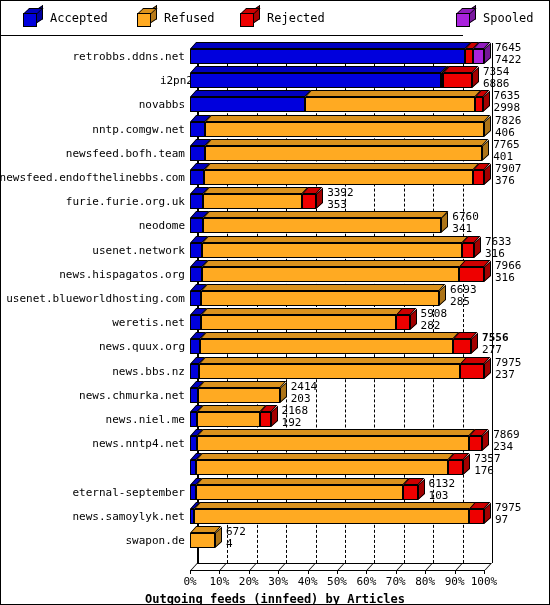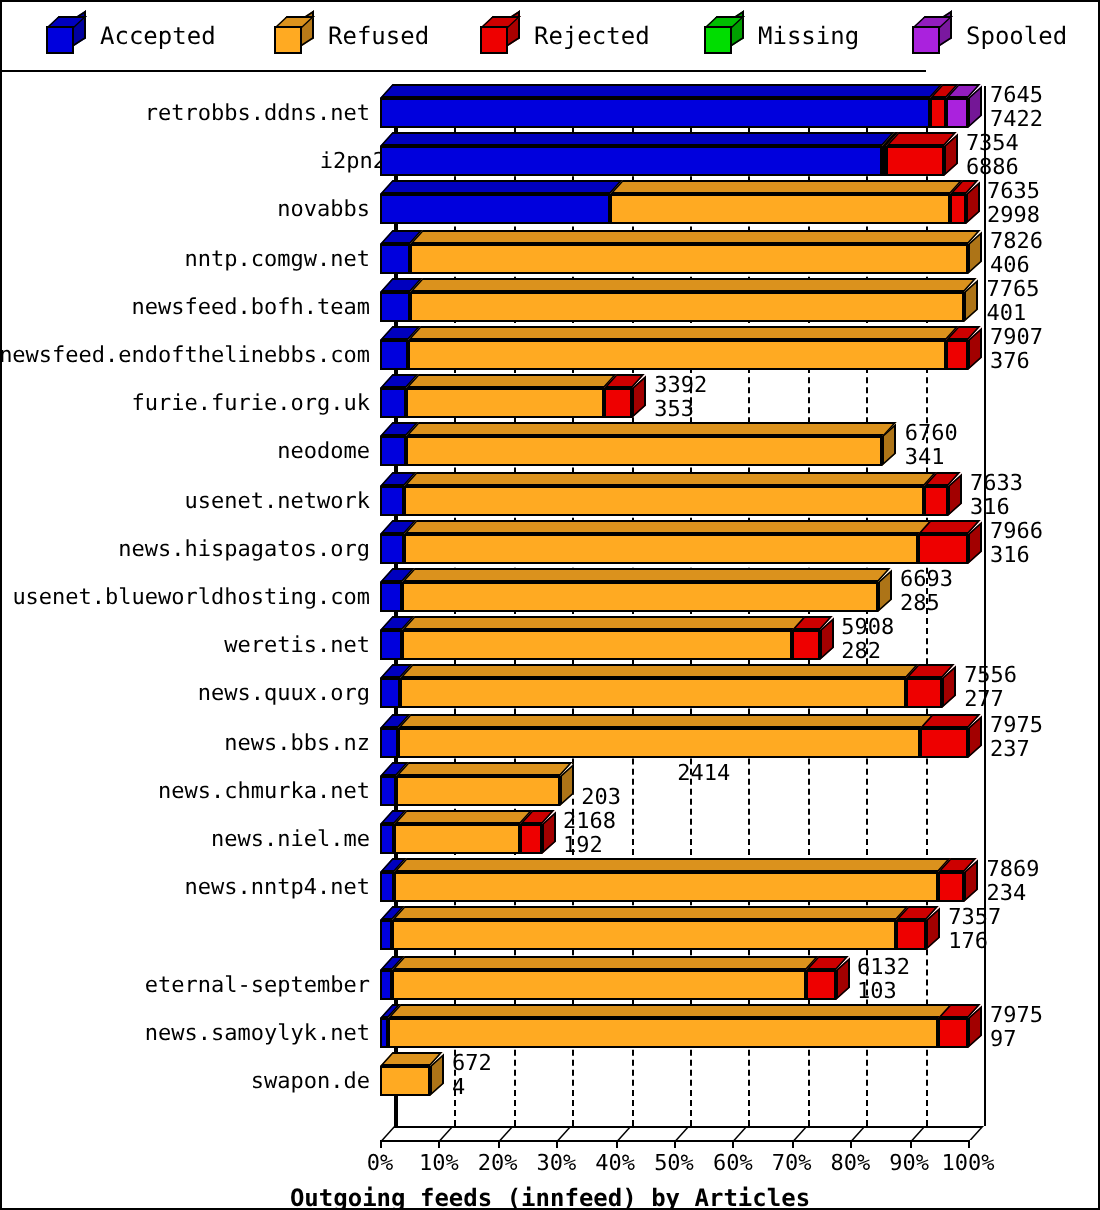--- a/index.html
+++ b/index.html
@@ -64,28 +64,20 @@
         </span>
         <span class="lglabel">Refused</span>
       </div>
       <div class="lg" style="left: 239px;">
         <span class="cube">
           <span class="sideq" style="background: rgb(171, 0, 0);"></span>
           <span class="topq" style="background: rgb(205, 0, 0);"></span>
           <span class="face" style="background: rgb(238, 0, 0);"></span>
         </span>
         <span class="lglabel">Rejected</span>
-      </div>
-      <div class="lg" style="left: 351px;">
-        <span class="cube">
-          <span class="sideq" style="background: rgb(0, 159, 0);"></span>
-          <span class="topq" style="background: rgb(0, 190, 0);"></span>
-          <span class="face" style="background: rgb(0, 221, 0);"></span>
-        </span>
-        <span class="lglabel">Missing</span>
       </div>
       <div class="lg" style="left: 455px;">
         <span class="cube">
           <span class="sideq" style="background: rgb(122, 24, 159);"></span>
           <span class="topq" style="background: rgb(146, 29, 190);"></span>
           <span class="face" style="background: rgb(170, 34, 221);"></span>
         </span>
         <span class="lglabel">Spooled</span>
       </div>
     </div>
@@ -246,21 +238,21 @@
       <div class="ylabel" style="top: 306.4px; right: 364px;">news.quux.org</div>
       <div class="rowwrap" style="top: 298.4px; left: 189px; width: 301px; height: 24.2px;">
         <div class="segtop" style="left: 0px; width: 10.29px; background: rgb(0, 0, 190);"></div>
         <div class="segtop" style="left: 10.29px; width: 252.84px; background: rgb(219, 146, 29);"></div>
         <div class="segtop" style="left: 263.13px; width: 17.934px; background: rgb(205, 0, 0);"></div>
         <div class="segside" style="left: 281.064px; background: rgb(162, 0, 0);"></div>
         <div class="seg" style="left: 0px; width: 10.29px; background: rgb(0, 0, 221);"></div>
         <div class="seg" style="left: 10.29px; width: 252.84px; background: rgb(255, 170, 34);"></div>
         <div class="seg" style="left: 263.13px; width: 17.934px; background: rgb(238, 0, 0);"></div>
       </div>
-      <div class="vallbl" style="left: 481.064px; top: 297.4px;">7556</div>
+      <div class="vallbl" style="left: 481.064px; top: 297.4px; font-weight: bold;">7556</div>
       <div class="vallbl" style="left: 481.064px; top: 309.4px;">277</div>
       <div class="ylabel" style="top: 330.6px; right: 364px;">news.bbs.nz</div>
       <div class="rowwrap" style="top: 322.6px; left: 189px; width: 301px; height: 24.2px;">
         <div class="segtop" style="left: 0px; width: 8.82px; background: rgb(0, 0, 190);"></div>
         <div class="segtop" style="left: 8.82px; width: 261.66px; background: rgb(219, 146, 29);"></div>
         <div class="segtop" style="left: 270.48px; width: 23.52px; background: rgb(205, 0, 0);"></div>
         <div class="segside" style="left: 294px; background: rgb(162, 0, 0);"></div>
         <div class="seg" style="left: 0px; width: 8.82px; background: rgb(0, 0, 221);"></div>
         <div class="seg" style="left: 8.82px; width: 261.66px; background: rgb(255, 170, 34);"></div>
         <div class="seg" style="left: 270.48px; width: 23.52px; background: rgb(238, 0, 0);"></div>
@@ -268,21 +260,21 @@
       <div class="vallbl" style="left: 494px; top: 321.6px;">7975</div>
       <div class="vallbl" style="left: 494px; top: 333.6px;">237</div>
       <div class="ylabel" style="top: 354.8px; right: 364px;">news.chmurka.net</div>
       <div class="rowwrap" style="top: 346.8px; left: 189px; width: 301px; height: 24.2px;">
         <div class="segtop" style="left: 0px; width: 7.644px; background: rgb(0, 0, 190);"></div>
         <div class="segtop" style="left: 7.644px; width: 82.026px; background: rgb(219, 146, 29);"></div>
         <div class="segside" style="left: 89.67px; background: rgb(173, 116, 23);"></div>
         <div class="seg" style="left: 0px; width: 7.644px; background: rgb(0, 0, 221);"></div>
         <div class="seg" style="left: 7.644px; width: 82.026px; background: rgb(255, 170, 34);"></div>
       </div>
-      <div class="vallbl" style="left: 289.67px; top: 345.8px; margin-left: 48px;">2414</div>
+      <div class="vallbl" style="left: 289.67px; top: 345.8px;">2414</div>
       <div class="vallbl" style="left: 289.67px; top: 357.8px;">203</div>
       <div class="ylabel" style="top: 379px; right: 364px;">news.niel.me</div>
       <div class="rowwrap" style="top: 371px; left: 189px; width: 301px; height: 24.2px;">
         <div class="segtop" style="left: 0px; width: 7.056px; background: rgb(0, 0, 190);"></div>
         <div class="segtop" style="left: 7.056px; width: 62.916px; background: rgb(219, 146, 29);"></div>
         <div class="segtop" style="left: 69.972px; width: 10.584px; background: rgb(205, 0, 0);"></div>
         <div class="segside" style="left: 80.556px; background: rgb(162, 0, 0);"></div>
         <div class="seg" style="left: 0px; width: 7.056px; background: rgb(0, 0, 221);"></div>
         <div class="seg" style="left: 7.056px; width: 62.916px; background: rgb(255, 170, 34);"></div>
         <div class="seg" style="left: 69.972px; width: 10.584px; background: rgb(238, 0, 0);"></div>

